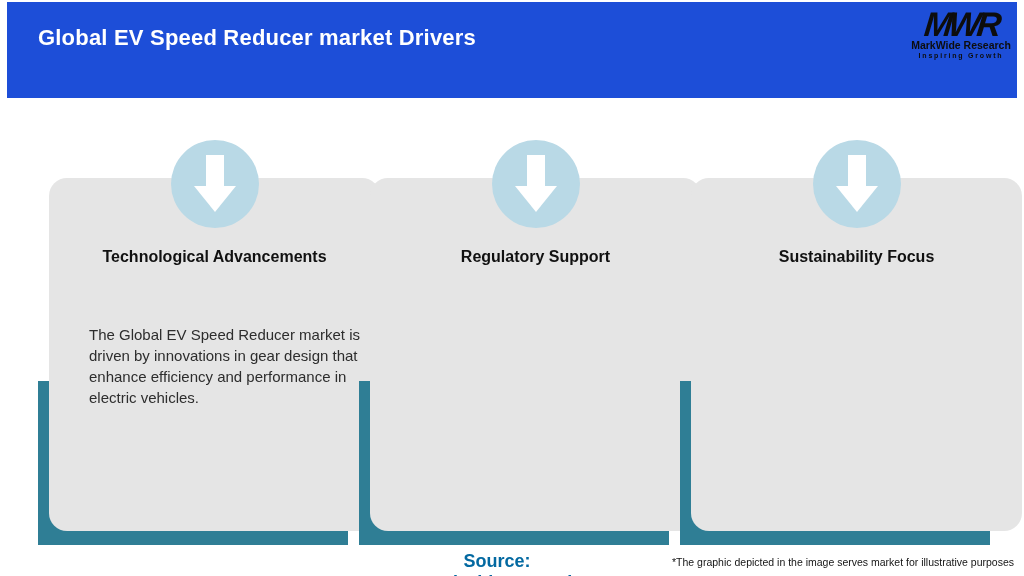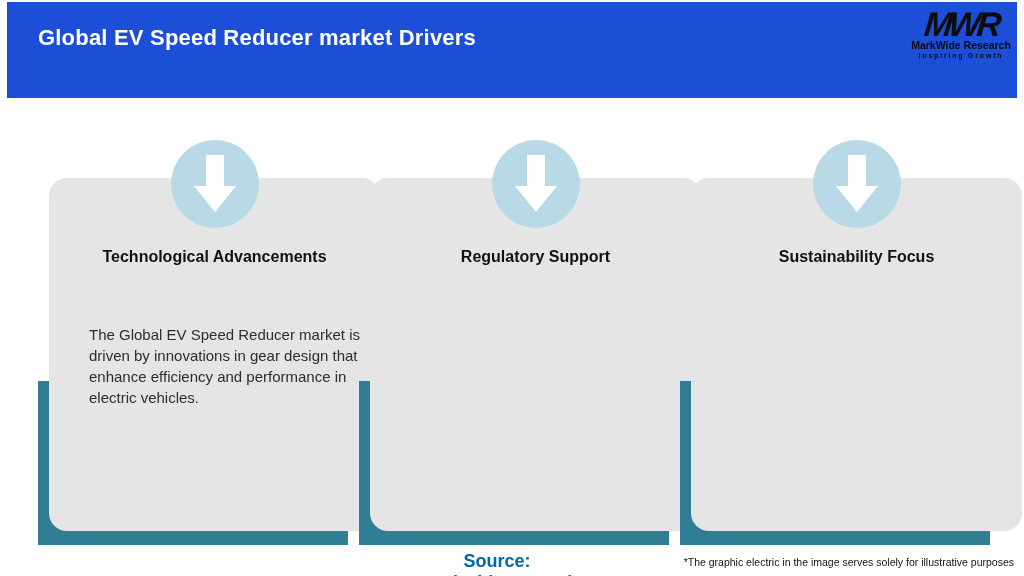--- a/index.html
+++ b/index.html
@@ -177,13 +177,13 @@
           <polygon points="2,33 44,33 23,59" fill="#ffffff"></polygon>
         </svg>
       </div>
       <div class="card-title">Sustainability Focus</div>
     </div>
   </div>
 
 </div>
 
 <div class="source-line">Source: www.markwideresearch.com</div>
-<div class="disclaimer">*The graphic electric in the image serves solely for illustrative purposes</div>
+<div class="disclaimer">*The graphic depicted in the image serves market for illustrative purposes</div>
 
 </body></html>

